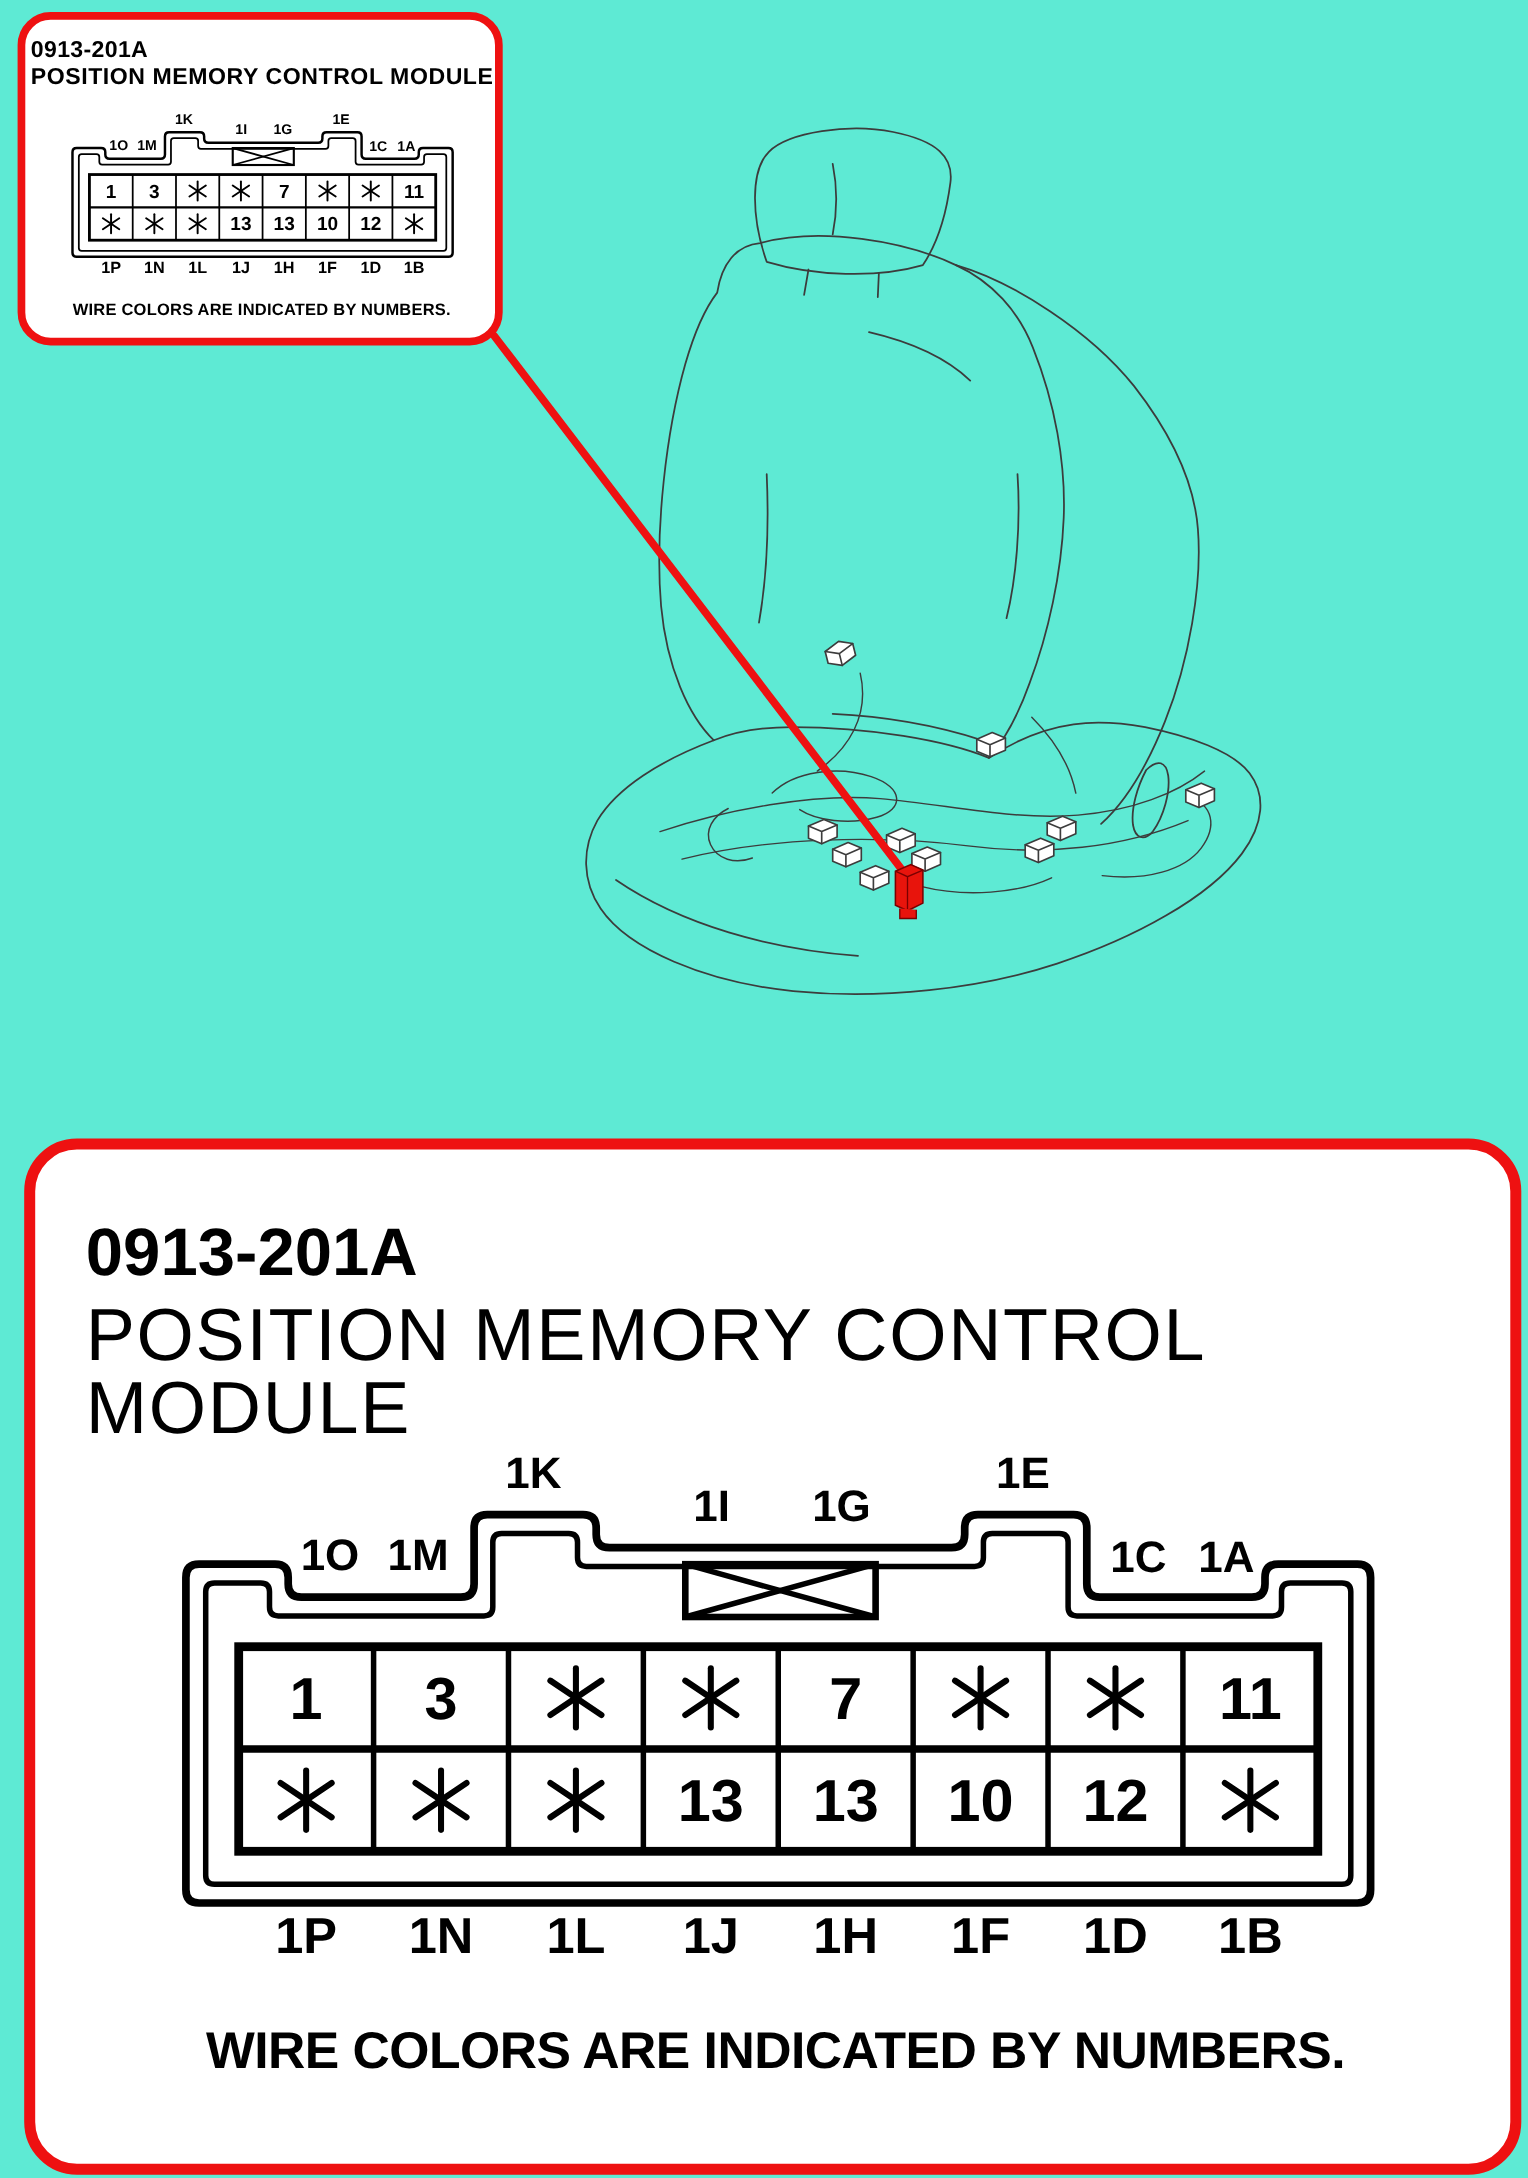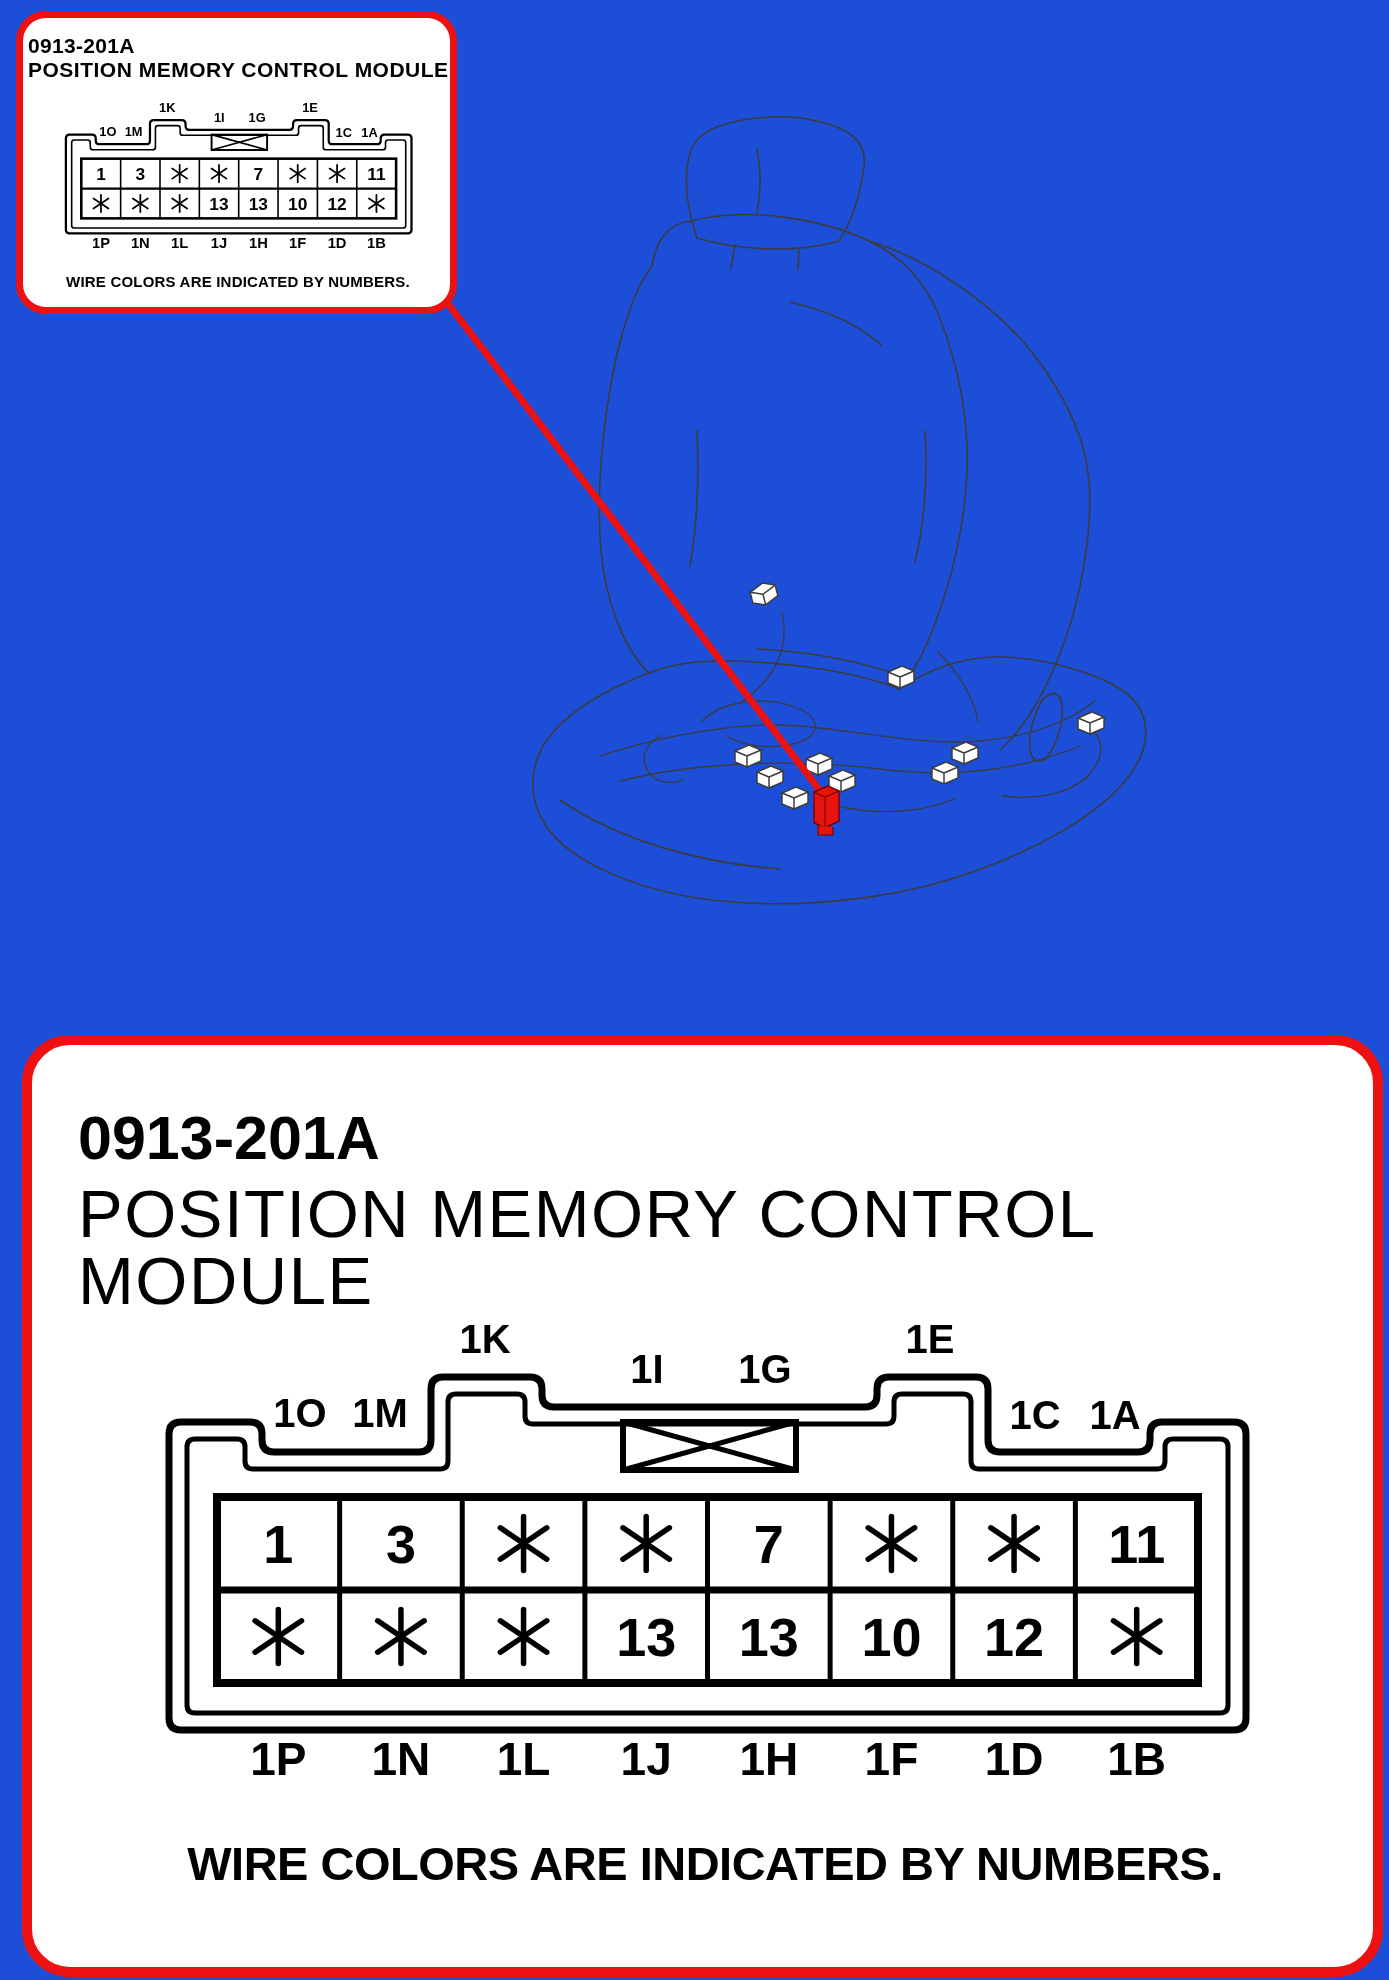--- a/index.html
+++ b/index.html
@@ -1,17 +1,17 @@
 <!DOCTYPE html>
 <html><head>
 <meta charset="utf-8">
 <style>
   html,body{margin:0;padding:0;background:#ffffff;}
   .page{
-    position:relative;width:1389px;height:1980px;background:#1d4ed8;overflow:hidden;
+    position:relative;width:1389px;height:1980px;background:#5eead4;overflow:hidden;
     font-family:"Liberation Sans",sans-serif;color:#000;
   }
   .abs{position:absolute;}
   
   .callout-box{
     left:16px;top:11px;width:441px;height:303px;
     border:7px solid #ee1111;border-radius:30px;box-sizing:border-box;background:#fff;
   }
   .callout-part{left:28px;top:35px;font-size:21px;font-weight:700;letter-spacing:.3px;line-height:1;}
   .callout-title{left:28px;top:59px;font-size:21px;font-weight:700;letter-spacing:.5px;line-height:1;}

